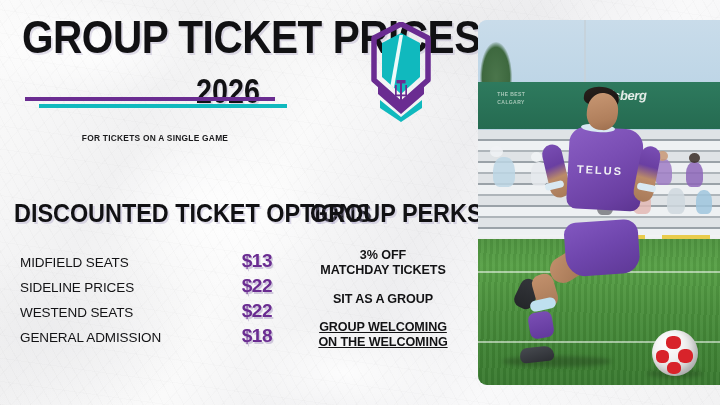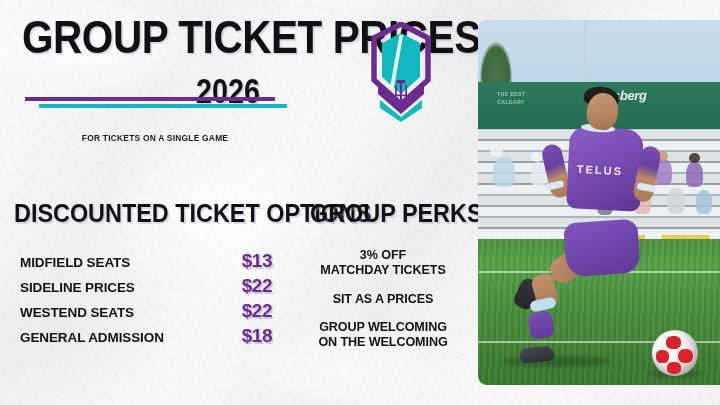--- a/index.html
+++ b/index.html
@@ -107,21 +107,21 @@
   
   .price-list { position:absolute; left:20px; top:250px; width:252px; }
   .price-row {
     display:flex;
     align-items:baseline;
     justify-content:space-between;
     height:25px;
   }
   .price-label {
     font-size:13.5px;
-    font-weight:700;
+    font-weight:400;
     letter-spacing:-0.1px;
     color:#131315;
     white-space:nowrap;
   }
   .price-value {
     font-size:19px;
     font-weight:700;
     letter-spacing:-0.5px;
     color:#6a2c91;
     white-space:nowrap;
@@ -135,21 +135,21 @@
     text-align:center;
   }
   .perk {
     font-size:12.6px;
     font-weight:700;
     line-height:1.22;
     letter-spacing:-0.1px;
     color:#131315;
     margin-bottom:13px;
   }
-  .perk:last-child { margin-bottom:4px; }
+  .perk:last-child { margin-bottom:4px;text-decoration:underline; }
 
   
   .photo {
     position:absolute;
     left:478px; top:20px;
     width:242px; height:365px;
     border-radius:9px 0 0 9px;
     overflow:hidden;
     background:#cfe0ea;
   }
@@ -426,21 +426,21 @@
   </div>
 
   <div class="sec-heading" id="perks-heading">GROUP PERKS</div>
 
   <div class="perks-list">
     <div class="perk">
       <div>3% OFF</div>
       <div>MATCHDAY TICKETS</div>
     </div>
     <div class="perk">
-      <div>SIT AS A PRICES</div>
+      <div>SIT AS A GROUP</div>
     </div>
     <div class="perk">
       <div>GROUP WELCOMING</div>
       <div>ON THE WELCOMING</div>
     </div>
   </div>
 
   <div class="photo">
     <div class="sky"></div>
     <div class="pole"></div>

